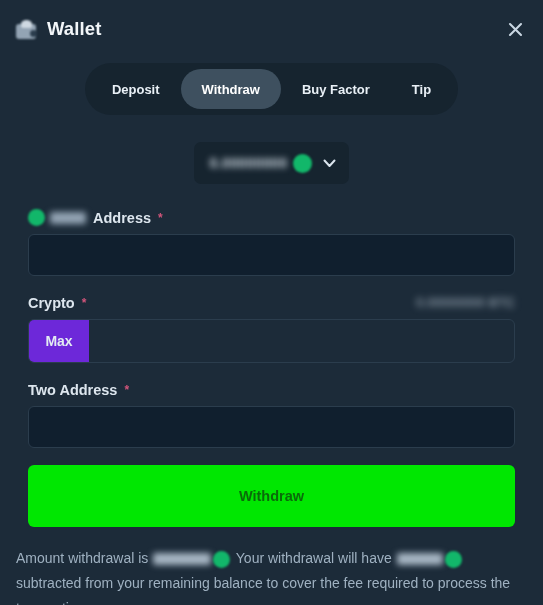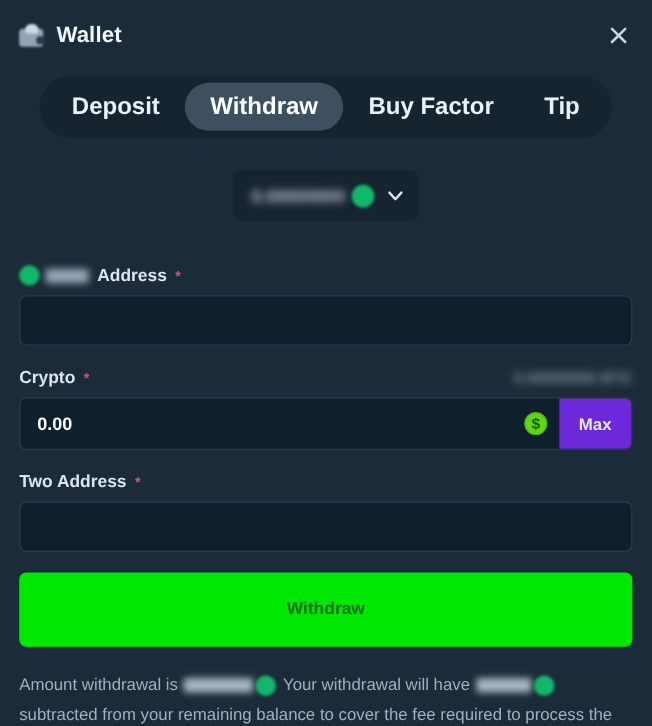--- a/index.html
+++ b/index.html
@@ -107,21 +107,21 @@
     padding: 6px;
     height: 52px;
   }
   .tab {
     padding: 0 21px;
     height: 40px;
     display: flex;
     align-items: center;
     justify-content: center;
     border-radius: 20px;
-    font-size: 20px;
+    font-size: 13px;
     font-weight: bold;
     color: #e9f0f6;
     cursor: pointer;
     white-space: nowrap;
     background: transparent;
     border: none;
     font-family: "Liberation Sans", sans-serif;
     text-align: center;
   }
   .tab.active {
@@ -165,22 +165,22 @@
   }
   .chevron {
     margin-left: 5px;
     color: #dbe5ee;
     display: flex;
     align-items: center;
   }
 
   
   .form-area {
-    padding: 0 16px;
-    margin-top: 36px;
+    padding: 0 28px;
+    margin-top: 24px;
     flex: 0 0 auto;
   }
 
   .field-label-row {
     display: flex;
     align-items: center;
     justify-content: space-between;
     margin-bottom: 7px;
     height: 19px;
   }
@@ -405,24 +405,20 @@
 
     <div class="field-block">
       <div class="field-label-row">
         <span class="field-label">
           <span>Crypto</span>
           <span class="req">*</span>
         </span>
         <span class="balance-hint">0.00000000 BTC</span>
       </div>
       <div class="amount-wrap">
-        <div class="amount-input-box">
-          <input class="amount-input" type="text" value="0.00" style="">
-          <span class="dollar-coin">$</span>
-        </div>
         <button class="max-button">Max</button>
       </div>
     </div>
 
     <div class="field-block">
       <div class="field-label-row">
         <span class="field-label">
           <span>Two Address</span>
           <span class="req">*</span>
         </span>

